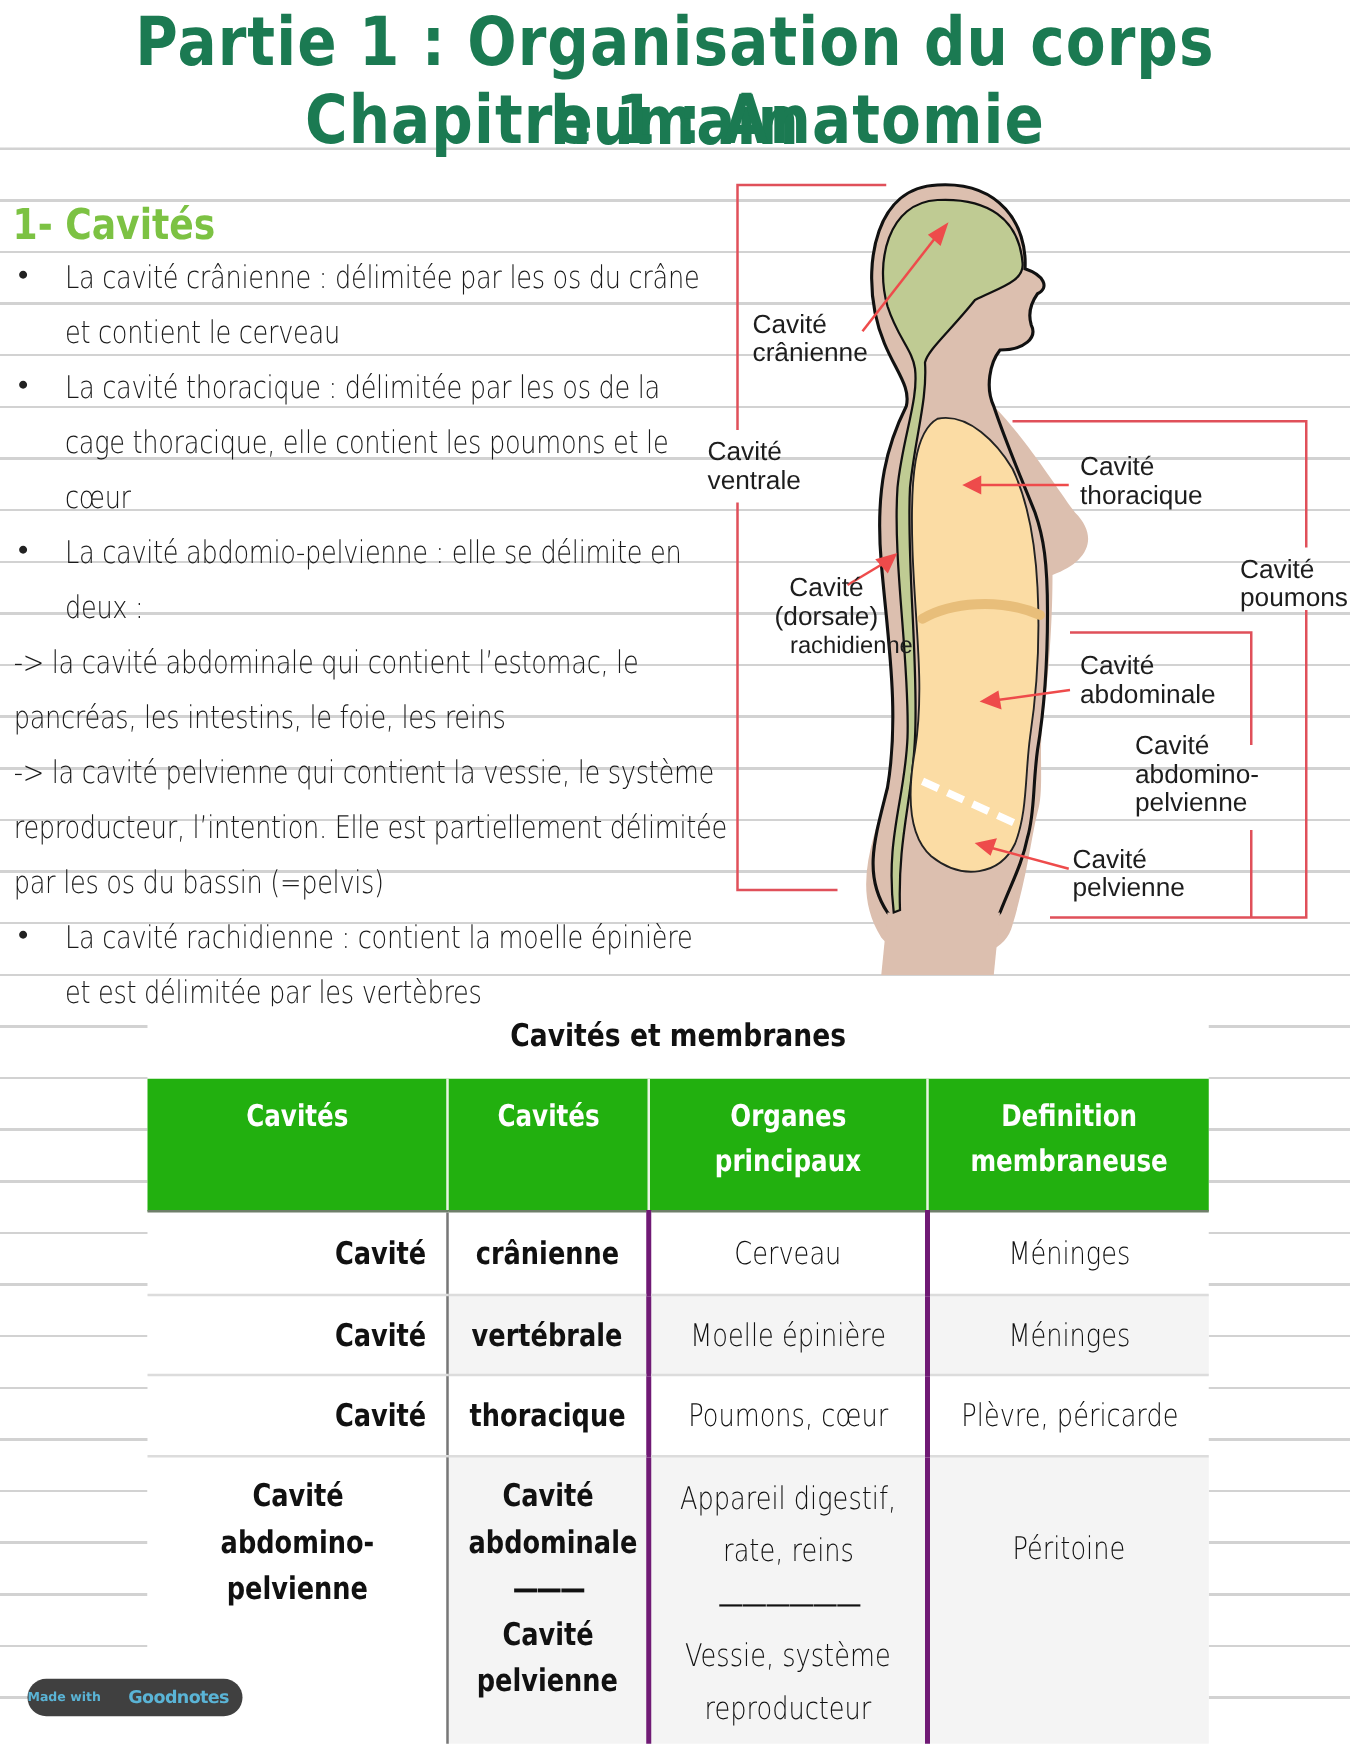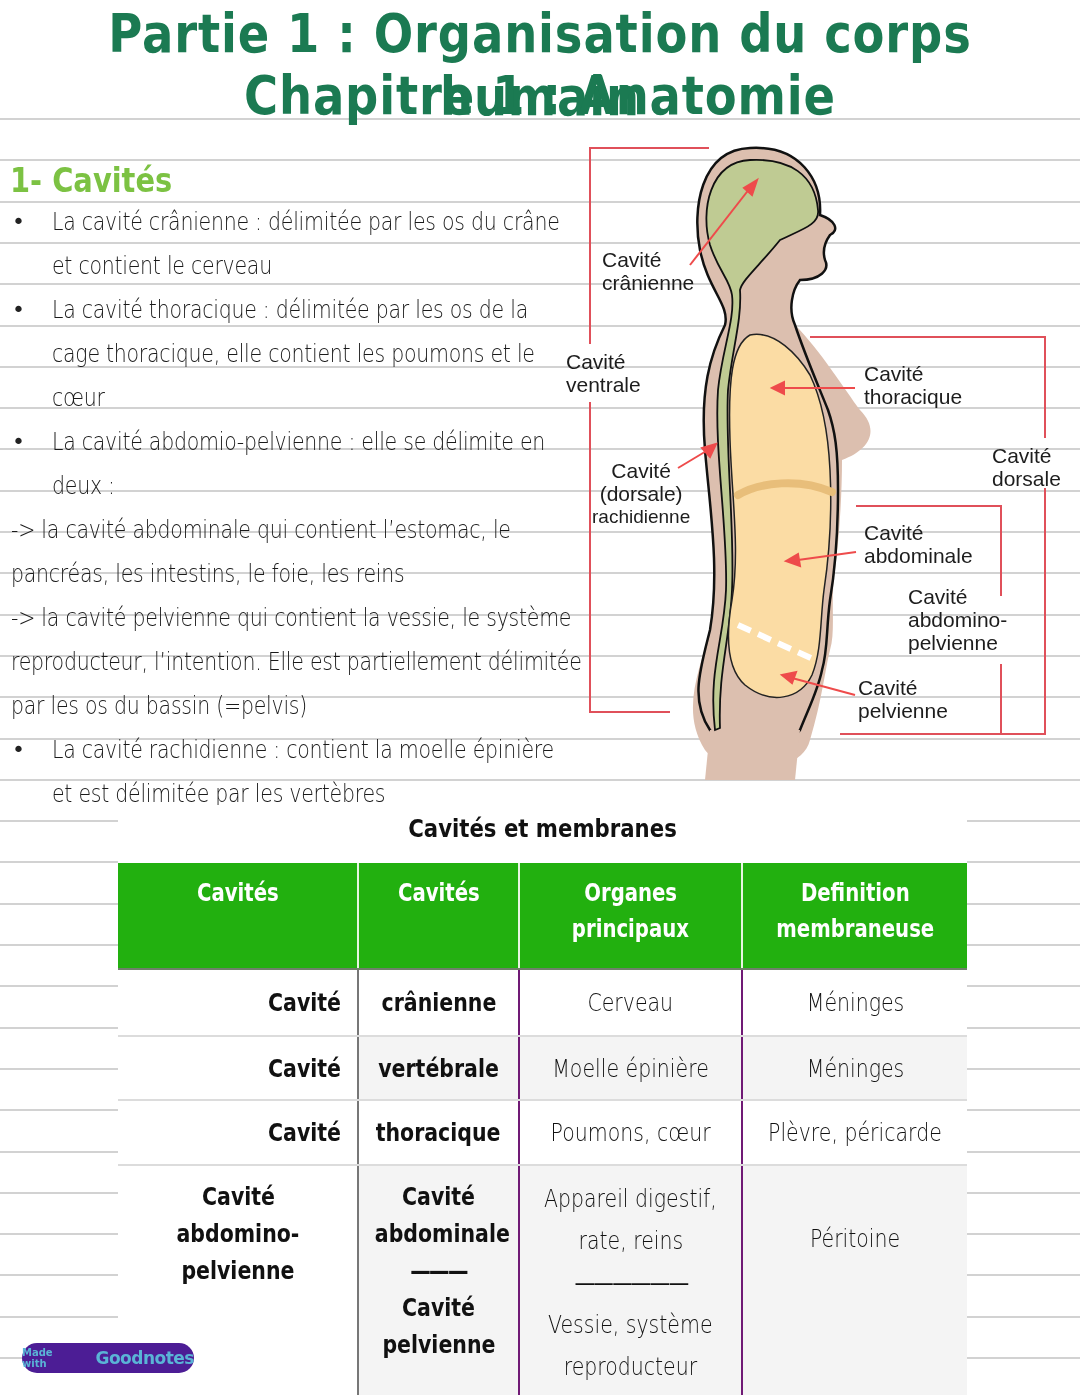--- a/index.html
+++ b/index.html
@@ -58,40 +58,40 @@
   table.cavities th {
     background: #22b00f; color: #ffffff; font-size: 24px; font-weight: bold;
     height: 92px; vertical-align: top; padding-top: 12px; text-align: center;
     border-left: 2px solid #e8f5e2; line-height: 36px;
     border-bottom: 2px solid #6f7f6a;
   }
   table.cavities th:first-child { border-left: none; }
   table.cavities th span { display: inline-block; transform: scaleX(0.82); }
   table.cavities td {
     font-size: 25px; color: #111; text-align: center; vertical-align: middle;
-    border-bottom: 2px solid #dcdcdc; border-left: 2px solid #701a75;
+    border-bottom: 2px solid #dcdcdc; border-left: 4px solid #701a75;
   }
   table.cavities td.c1 { text-align: right; padding-right: 8px; font-weight: bold; border-left: none; border-right: 2px solid #777; }
   table.cavities td.c2 { font-weight: bold; border-left: none; }
   table.cavities td span { display: inline-block; transform: scaleX(0.82); }
   table.cavities td.hand span { font-weight: 300; }
   table.cavities tr.shade td.c2, table.cavities tr.shade td.c3, table.cavities tr.shade td.c4 { background: #f4f4f4; }
   table.cavities tr.shade td.c1 { background: #ffffff; }
   table.cavities tr.r1 td { height: 63px; }
   table.cavities tr.r2 td { height: 60px; }
   table.cavities tr.r3 td { height: 61px; }
   table.cavities tr.r4 td { height: 233px; vertical-align: top; border-bottom: none; }
   .multi { line-height: 37px; padding-top: 12px; }
   .sep { display: block; letter-spacing: -2px; font-weight: bold; }
   .badge {
     position: absolute; left: 22px; top: 1343px; width: 172px; height: 30px; border-radius: 15px;
-    background: #4c1d95; z-index: 4; display: flex; align-items: center; justify-content: flex-start; gap: 22px;
+    background: #404040; z-index: 4; display: flex; align-items: center; justify-content: flex-start; gap: 22px;
   }
   .badge .small { font-size: 10px; font-weight: bold; color: #5ab4d6; }
-  .badge .big { font-size: 17px; font-weight: bold; color: #5ab4d6; letter-spacing: -0.5px; }
+  .badge .big { font-size: 14px; font-weight: bold; color: #5ab4d6; letter-spacing: -0.5px; }
 </style>
 </head>
 <body>
 
 <div class="ruled"></div>
 
 <div id="title1" class="title">Partie 1 : Organisation du corps humain</div>
 <div id="title2" class="title">Chapitre 1 : Anatomie</div>
 
 <div class="section-heading">1- Cavités</div>
@@ -162,26 +162,26 @@
   <div class="dlabel" style="left:6px; top:220px;">
     <div>Cavité</div>
     <div>ventrale</div>
   </div>
   <div class="dlabel" style="left:304px; top:232px;">
     <div>Cavité</div>
     <div>thoracique</div>
   </div>
   <div class="dlabel" style="left:432px; top:314px;">
     <div>Cavité</div>
-    <div>dorsale</div>
+    <div>poumons</div>
   </div>
   <div class="dlabel" style="left:32px; top:329px; text-align:center;">
     <div>Cavité</div>
     <div>(dorsale)</div>
-    <div style="font-size:19px;">rachidienne</div>
+    <div style="font-size:19px;padding-left:40px;">rachidienne</div>
   </div>
   <div class="dlabel" style="left:304px; top:391px;">
     <div>Cavité</div>
     <div>abdominale</div>
   </div>
   <div class="dlabel" style="left:348px; top:455px;">
     <div>Cavité</div>
     <div>abdomino-</div>
     <div>pelvienne</div>
   </div>

